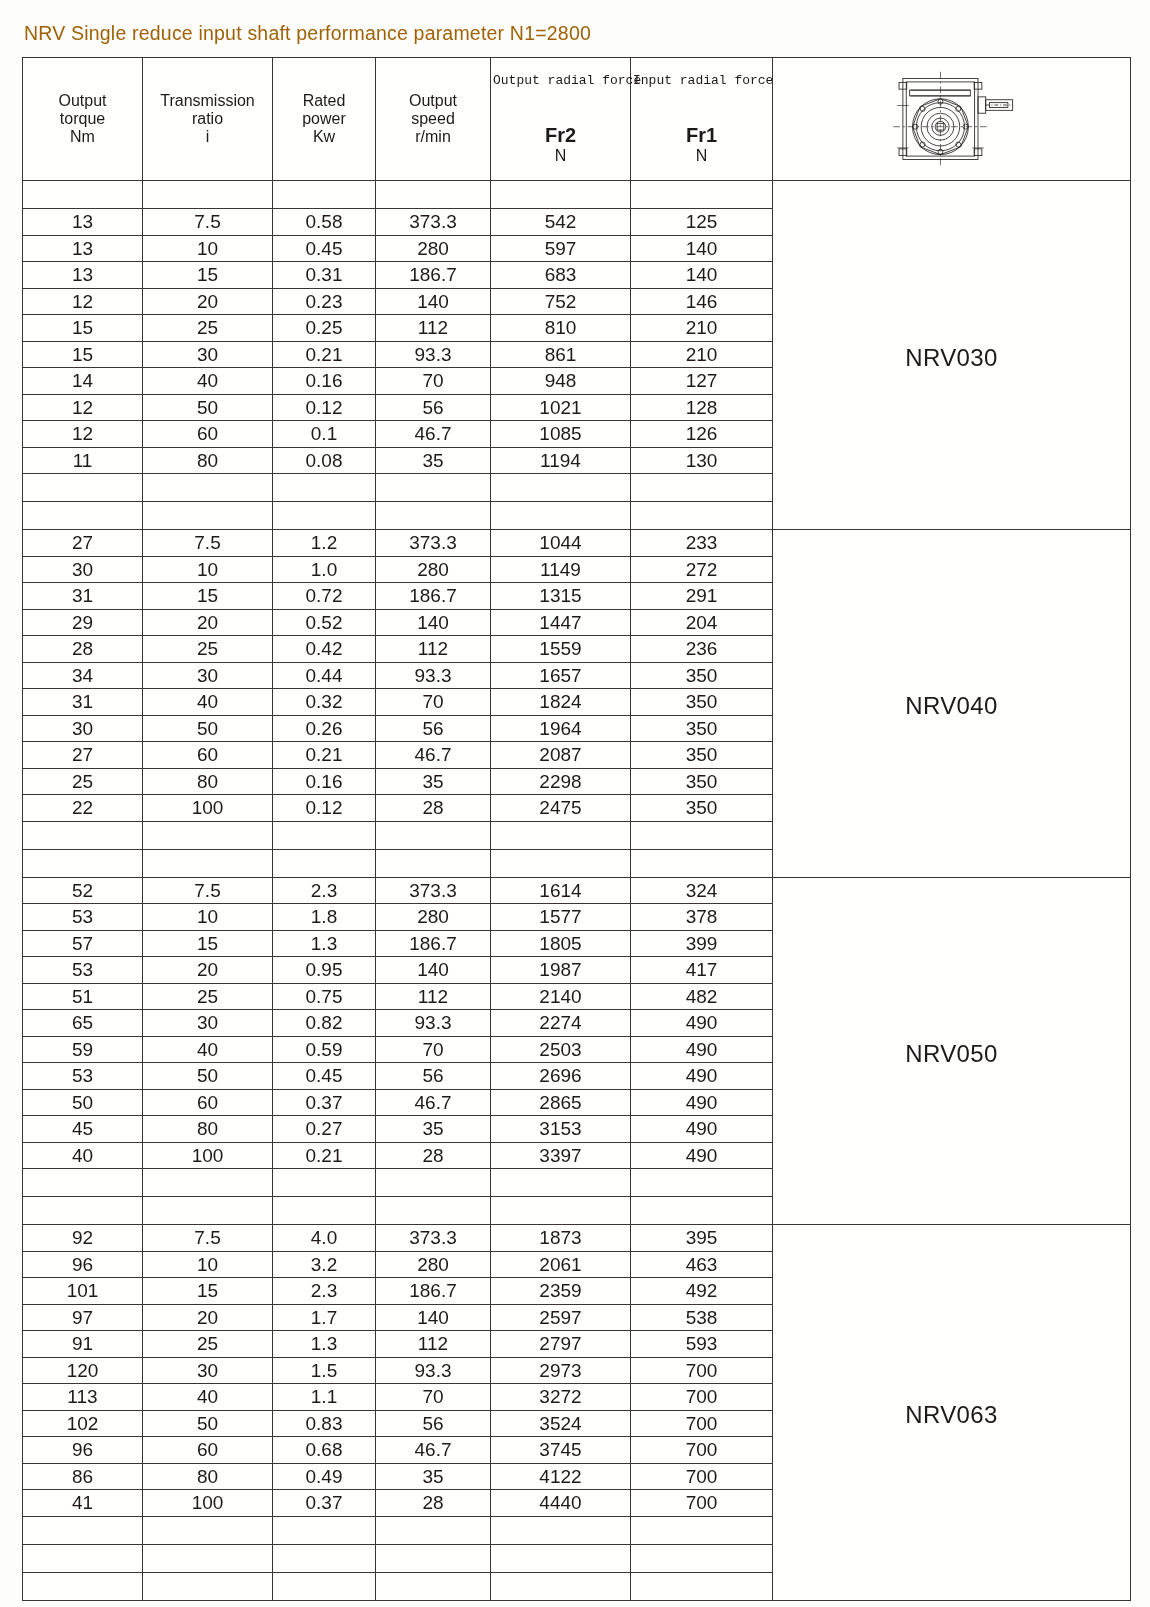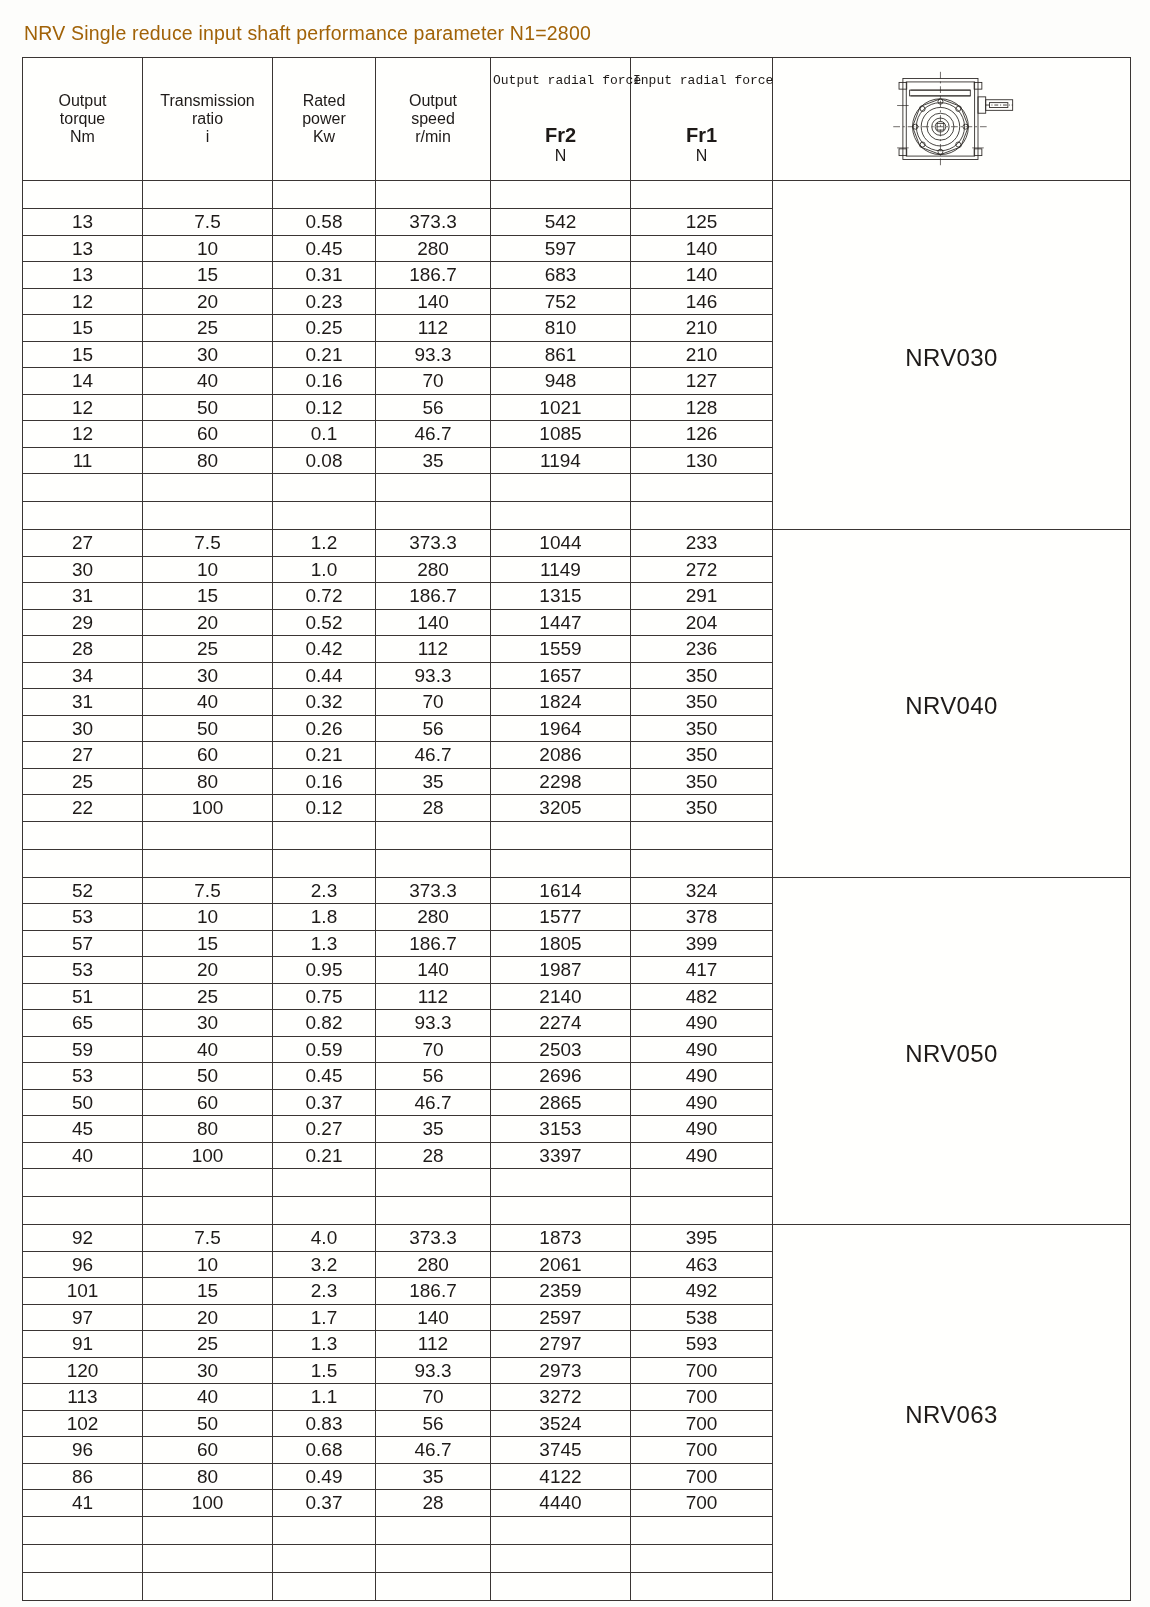--- a/index.html
+++ b/index.html
@@ -393,37 +393,37 @@
           <td>0.26</td>
           <td>56</td>
           <td>1964</td>
           <td>350</td>
         </tr>
         <tr class="data-row">
           <td>27</td>
           <td>60</td>
           <td>0.21</td>
           <td>46.7</td>
-          <td>2086</td>
+          <td>2087</td>
           <td>350</td>
         </tr>
         <tr class="data-row">
           <td>25</td>
           <td>80</td>
           <td>0.16</td>
           <td>35</td>
           <td>2298</td>
           <td>350</td>
         </tr>
         <tr class="data-row">
           <td>22</td>
           <td>100</td>
           <td>0.12</td>
           <td>28</td>
-          <td>3205</td>
+          <td>2475</td>
           <td>350</td>
         </tr>
         <tr class="spacer-row">
           <td>&nbsp;</td>
           <td>&nbsp;</td>
           <td>&nbsp;</td>
           <td>&nbsp;</td>
           <td>&nbsp;</td>
           <td>&nbsp;</td>
         </tr>

